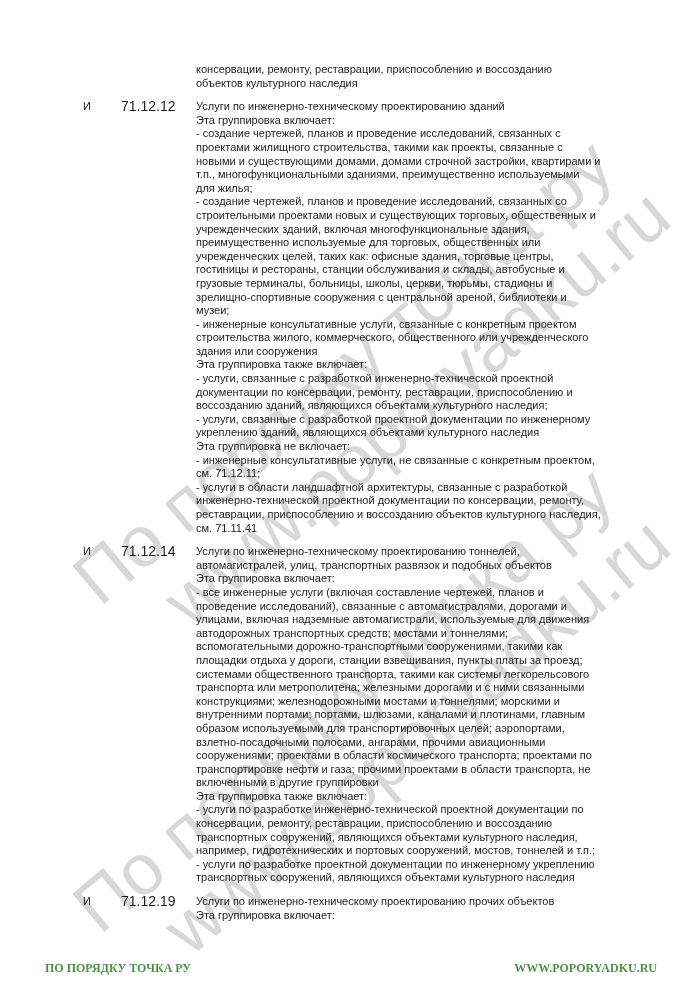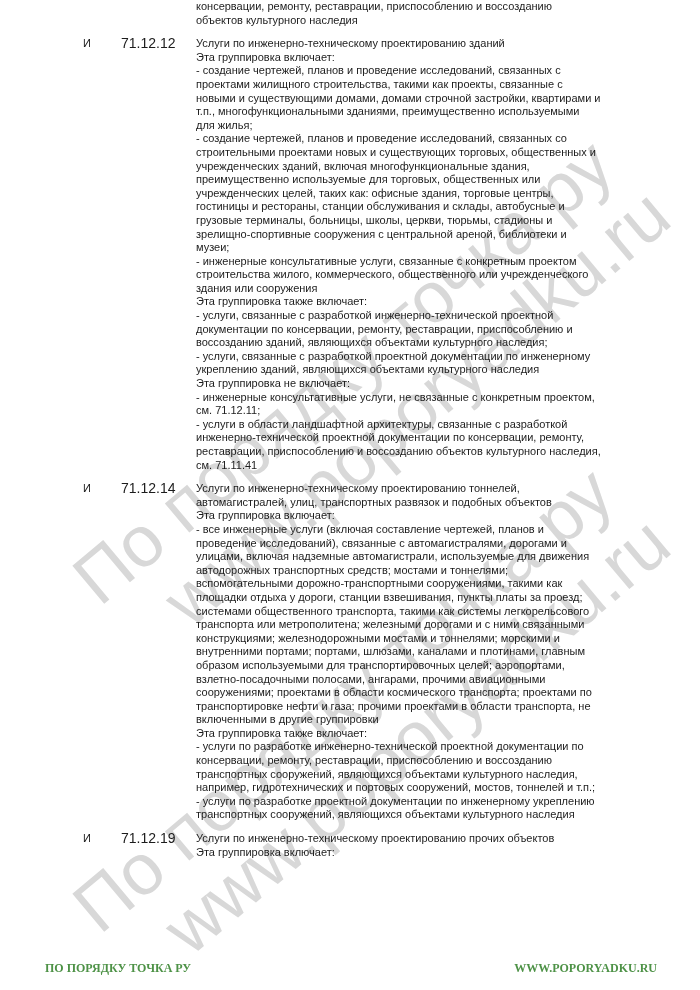--- a/index.html
+++ b/index.html
@@ -29,20 +29,21 @@
     user-select: none;
     z-index: 0;
   }
   .wm-1 { left: 60px; top: 560px; }
   .wm-2 { left: 60px; top: 888px; }
   .wm .wm-line2 { padding-left: 55px; }
   
   .doc {
     position: relative;
     z-index: 1;
+    padding-top: 63px;
   }
   .body-text {
     font-size: 11px;
     line-height: 13.6px;
     white-space: pre;
   }
   .continuation {
     margin-left: 196px;
   }
   .entry {

